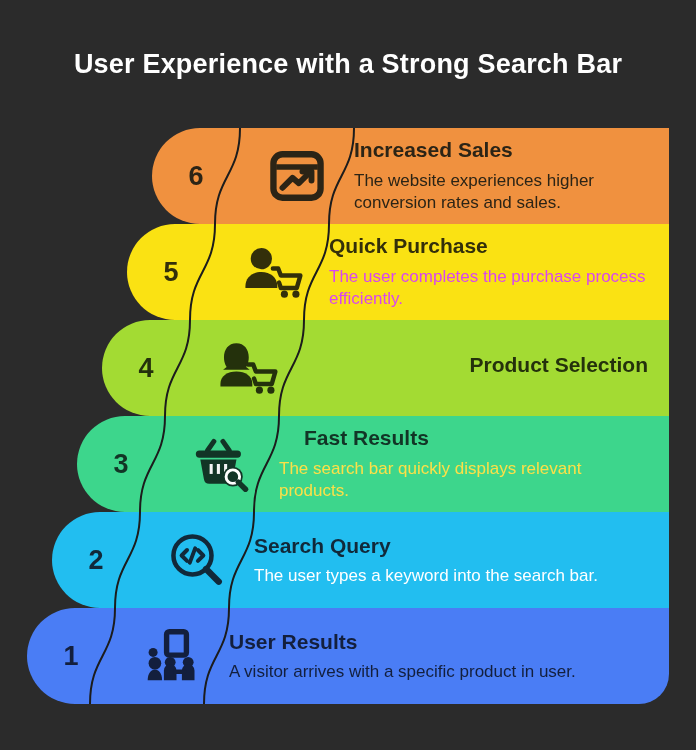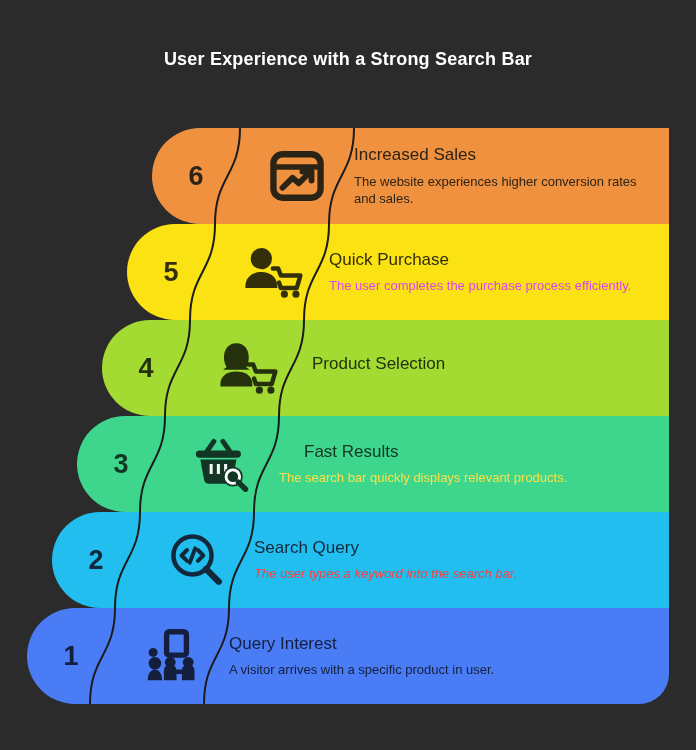--- a/index.html
+++ b/index.html
@@ -22,21 +22,21 @@
     height: 750px;
   }
 
   #page-title {
     position: absolute;
     top: 49px;
     left: 0;
     width: 696px;
     text-align: center;
     color: #ffffff;
-    font-size: 18px;
+    font-size: 27px;
     font-weight: bold;
     letter-spacing: 0.2px;
   }
 
   
   #funnel {
     position: absolute;
     top: 0;
     left: 0;
     width: 696px;
@@ -86,28 +86,28 @@
     position: absolute;
     top: 0;
     height: 96px;
     display: flex;
     flex-direction: column;
     justify-content: center;
     padding-right: 18px;
   }
 
   .bar-title {
-    font-size: 17px;
-    font-weight: normal;
+    font-size: 21px;
+    font-weight: bold;
     line-height: 1.2;
     margin-bottom: 7px;
   }
 
   .bar-desc {
-    font-size: 13px;
+    font-size: 17px;
     line-height: 1.32;
     font-weight: normal;
   }
 
   
   #dividers {
     position: absolute;
     top: 0;
     left: 0;
     width: 696px;
@@ -162,21 +162,21 @@
       </div>
       <div class="icon-cell" style="top: 320px; left: 190px; width: 114px;">
         <svg xmlns="http://www.w3.org/2000/svg" width="62" height="58" viewBox="0 0 70 64" fill="#24310c">
           <path d="M23 4c9 0 14 7 14 16 0 7-3 11-3 11l4 3H8l4-3s-3-4-3-11C9 11 14 4 23 4z"></path>
           <path d="M5 50c0-9 8-14 18-14s18 5 18 14v3H5z"></path>
           <path d="M36 28h6l3 8h22l-4 14H45l-2-6" stroke="#24310c" stroke-width="5" fill="none" stroke-linecap="round" stroke-linejoin="round"></path>
           <circle cx="49" cy="57" r="4"></circle>
           <circle cx="62" cy="57" r="4"></circle>
         </svg>
       </div>
-      <div class="text-cell" style="top: 320px; left: 312px; width: 365px;">
+      <div class="text-cell" style="top: 320px; left: 301px; width: 365px; text-align: right;">
         <div class="bar-title" style="color: rgb(36, 49, 12);">Product Selection</div>
       </div>
       <div class="bar" style="top: 416px; left: 77px; width: 592px; background: rgb(61, 214, 140); border-top-left-radius: 48px; border-bottom-left-radius: 48px;"></div>
       <div class="num-pod" style="top: 416px; left: 77px; width: 88px; position: absolute;">
         <div class="num" style="color: rgb(18, 53, 38);">3</div>
       </div>
       <div class="icon-cell" style="top: 416px; left: 165px; width: 114px;">
         <svg xmlns="http://www.w3.org/2000/svg" width="60" height="56" viewBox="0 0 66 62" fill="none">
           <path d="M17 16 L24 6" stroke="#123526" stroke-width="5.5" stroke-linecap="round"></path>
           <path d="M41 16 L34 6" stroke="#123526" stroke-width="5.5" stroke-linecap="round"></path>
@@ -202,41 +202,41 @@
         <svg xmlns="http://www.w3.org/2000/svg" width="58" height="58" viewBox="0 0 64 64" fill="none">
           <circle cx="27" cy="27" r="21" stroke="#11293a" stroke-width="5"></circle>
           <path d="M21 21 L15 27 L21 33" stroke="#11293a" stroke-width="4.4" stroke-linecap="round" stroke-linejoin="round"></path>
           <path d="M33 21 L39 27 L33 33" stroke="#11293a" stroke-width="4.4" stroke-linecap="round" stroke-linejoin="round"></path>
           <line x1="30" y1="19" x2="24" y2="35" stroke="#11293a" stroke-width="4.2" stroke-linecap="round"></line>
           <line x1="42" y1="42" x2="56" y2="56" stroke="#11293a" stroke-width="7" stroke-linecap="round"></line>
         </svg>
       </div>
       <div class="text-cell" style="top: 512px; left: 254px; width: 415px;">
         <div class="bar-title" style="color: rgb(17, 41, 58);">Search Query</div>
-        <div class="bar-desc" style="color: #ef4444; font-style: italic;">The user types a keyword into the search bar.</div>
+        <div class="bar-desc" style="color: #ffffff;">The user types a keyword into the search bar.</div>
       </div>
       <div class="bar" style="top: 608px; left: 27px; width: 642px; background: rgb(74, 125, 245); border-top-left-radius: 48px; border-bottom-left-radius: 48px; border-bottom-right-radius: 30px;"></div>
       <div class="num-pod" style="top: 608px; left: 27px; width: 88px; position: absolute;">
         <div class="num" style="color: rgb(19, 31, 61);">1</div>
       </div>
       <div class="icon-cell" style="top: 608px; left: 115px; width: 114px;">
         <svg xmlns="http://www.w3.org/2000/svg" width="58" height="54" viewBox="0 0 64 60" fill="#131f3d">
           <rect x="26" y="3" width="22" height="26" rx="3" fill="none" stroke="#131f3d" stroke-width="6"></rect>
           <circle cx="11" cy="26" r="5"></circle>
           <circle cx="13" cy="38" r="7"></circle>
           <path d="M5 57c0-8 4-12 8-12s8 4 8 12z"></path>
           <circle cx="30" cy="37" r="6"></circle>
           <path d="M23 57V46a7 7 0 0 1 14 0v11z"></path>
           <circle cx="50" cy="37" r="6"></circle>
           <path d="M43 57V46a7 7 0 0 1 14 0v11z"></path>
           <rect x="33" y="45" width="15" height="5" rx="2.5"></rect>
         </svg>
       </div>
       <div class="text-cell" style="top: 608px; left: 229px; width: 440px;">
-        <div class="bar-title" style="color: rgb(19, 31, 61);">Query Interest</div>
+        <div class="bar-title" style="color: rgb(19, 31, 61);">User Results</div>
         <div class="bar-desc" style="color: rgb(19, 31, 61);">A visitor arrives with a specific product in user.</div>
       </div>
     </div>
 
   <svg id="dividers" viewBox="0 0 696 750" width="696" height="750">
       <path d="M 240 128 C 240 176, 215 176, 215 224" stroke="#1c1c1c" stroke-width="2" fill="none"></path>
       <path d="M 354 128 C 354 176, 329 176, 329 224" stroke="#1c1c1c" stroke-width="2" fill="none"></path>
       <path d="M 215 224 C 215 272, 190 272, 190 320" stroke="#1c1c1c" stroke-width="2" fill="none"></path>
       <path d="M 329 224 C 329 272, 304 272, 304 320" stroke="#1c1c1c" stroke-width="2" fill="none"></path>
       <path d="M 190 320 C 190 368, 165 368, 165 416" stroke="#1c1c1c" stroke-width="2" fill="none"></path>

